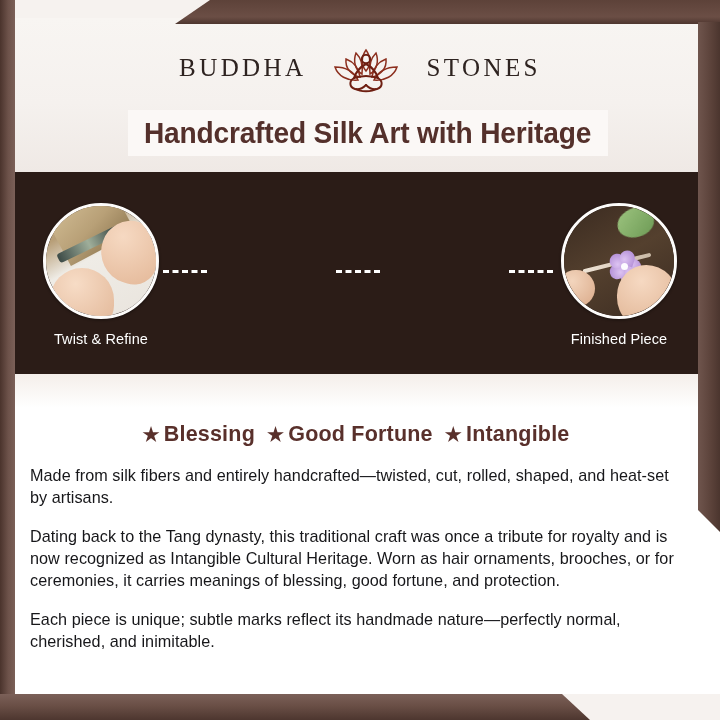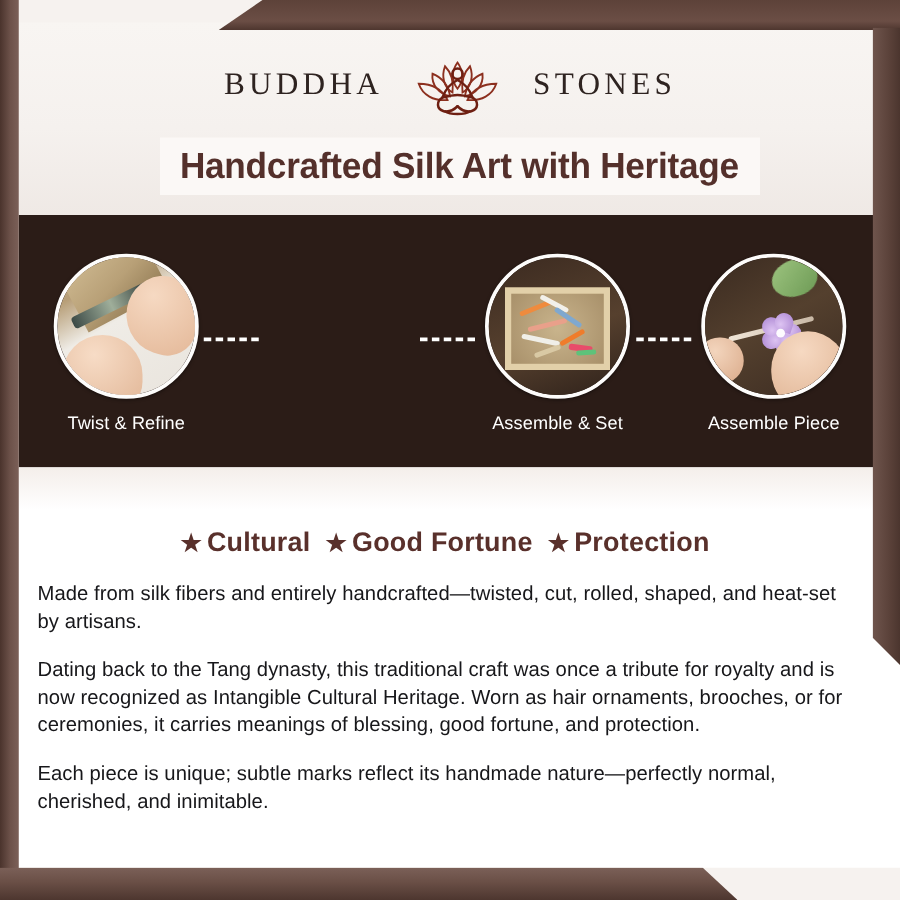--- a/index.html
+++ b/index.html
@@ -347,69 +347,49 @@
             <div class="board"></div>
               <div class="blade"></div>
             <div class="hand-a"></div>
               <div class="hand-b"></div>
           </div>
         </div>
         <div class="step-label">Twist &amp; Refine</div>
       </div>
 
 
-      <div class="step step-2">
-        <div class="circle">
-          <div class="photo p3">
-            <div class="tray">
-                <div class="trayin">
-              <div class="bit" style="left:8%;top:16%;width:40%;height:8%;background:#ef8b3e;transform:rotate(-22deg)"></div>
-              <div class="bit" style="left:30%;top:10%;width:34%;height:7%;background:#f2f0ea;transform:rotate(28deg)"></div>
-              <div class="bit" style="left:18%;top:40%;width:44%;height:8%;background:#e9a08a;transform:rotate(-14deg)"></div>
-              <div class="bit" style="left:44%;top:30%;width:34%;height:7%;background:#7fa8cf;transform:rotate(34deg)"></div>
-              <div class="bit" style="left:10%;top:62%;width:42%;height:8%;background:#f0efe8;transform:rotate(12deg)"></div>
-              <div class="bit" style="left:52%;top:58%;width:30%;height:8%;background:#ef7c2b;transform:rotate(-30deg)"></div>
-              <div class="bit" style="left:62%;top:72%;width:26%;height:9%;background:#e84c6a;transform:rotate(8deg)"></div>
-              <div class="bit" style="left:70%;top:80%;width:22%;height:8%;background:#5ec27a;transform:rotate(-4deg)"></div>
-              <div class="bit" style="left:24%;top:78%;width:30%;height:7%;background:#d9c9a4;transform:rotate(-20deg)"></div>
-            </div>
-              </div>
-          </div>
-        </div>
-        <div class="step-label">Assemble &amp; Set</div>
-      </div>
 
       <div class="step step-3">
         <div class="circle">
           <div class="photo p4">
             <div class="leafbit"></div>
             <div class="stick"></div>
             <div class="hand4b"></div>
             <div class="flower">
               <div class="petal" style="transform:rotate(0deg) translate(9px,0)"></div>
               <div class="petal" style="transform:rotate(72deg) translate(9px,0)"></div>
               <div class="petal" style="transform:rotate(144deg) translate(9px,0)"></div>
               <div class="petal" style="transform:rotate(216deg) translate(9px,0)"></div>
               <div class="petal" style="transform:rotate(288deg) translate(9px,0)"></div>
               <div class="core"></div>
             </div>
             <div class="hand4"></div>
           </div>
         </div>
-        <div class="step-label">Assemble Piece</div>
+        <div class="step-label">Finished Piece</div>
       </div>
 
     </div>
   </div>
 
   <div class="body-panel">
     <div class="body-topfade"></div>
 
     <div class="benefits">
-      <span class="bn"><span class="star">★</span><span>Cultural</span></span><span class="bn"><span class="star">★</span><span>Good Fortune</span></span><span class="bn"><span class="star">★</span><span>Protection</span></span>
+      <span class="bn"><span class="star">★</span><span>Blessing</span></span><span class="bn"><span class="star">★</span><span>Good Fortune</span></span><span class="bn"><span class="star">★</span><span>Intangible</span></span>
     </div>
 
     <div class="paras">
       <p class="para">Made from silk fibers and entirely handcrafted—twisted, cut, rolled, shaped, and heat-set by artisans.</p>
       <p class="para">Dating back to the Tang dynasty, this traditional craft was once a tribute for royalty and is now recognized as Intangible Cultural Heritage. Worn as hair ornaments, brooches, or for ceremonies, it carries meanings of blessing, good fortune, and protection.</p>
       <p class="para">Each piece is unique; subtle marks reflect its handmade nature—perfectly normal, cherished, and inimitable.</p>
     </div>
   </div>
 
   <div class="frame-left"></div>

